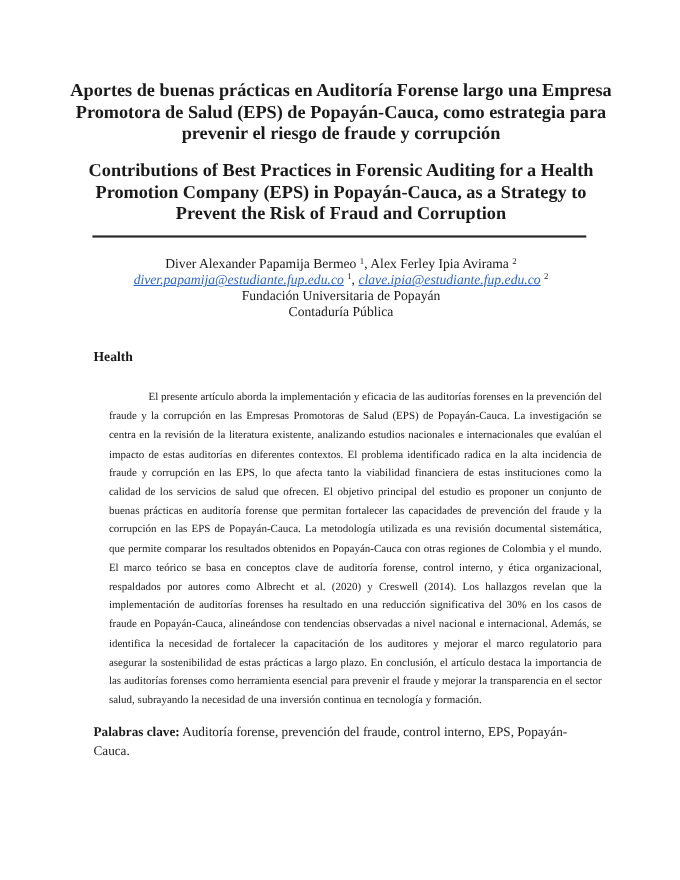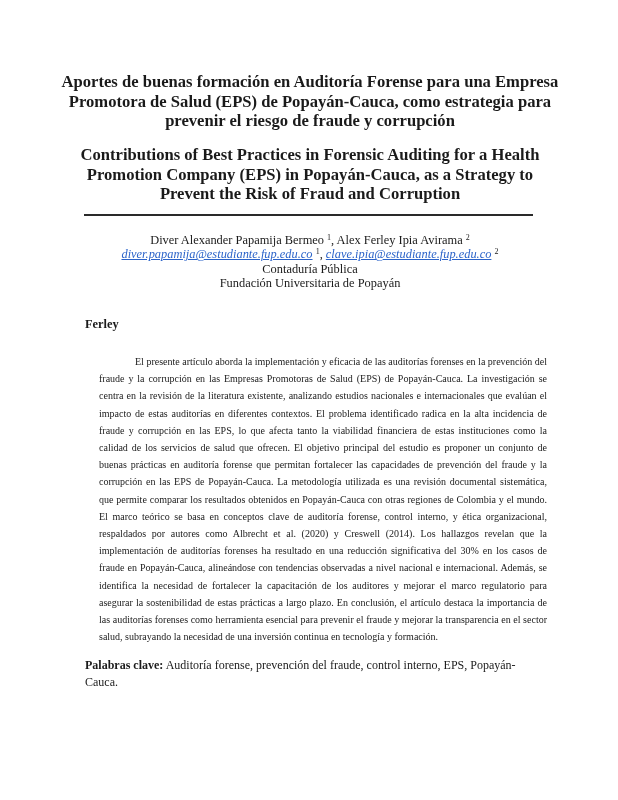--- a/index.html
+++ b/index.html
@@ -20,37 +20,37 @@
   .abstract { position: absolute; left: 85px; top: 339px; width: 448px;
               font-size: 10px; line-height: 17.2px; text-align: justify; text-indent: 36px; margin: 14px; }
   .keywords { position: absolute; left: 85px; top: 657px; width: 448px;
               font-size: 12px; line-height: 17px; margin: 0; }
   .keywords b { font-weight: bold; }
 </style>
 </head>
 <body>
 
 <div class="page">
-  <h1 class="title title-es">Aportes de buenas formación en Auditoría Forense para una Empresa Promotora de Salud (EPS) de Popayán-Cauca, como estrategia para prevenir el riesgo de fraude y corrupción</h1>
+  <h1 class="title title-es">Aportes de buenas prácticas en Auditoría Forense largo una Empresa Promotora de Salud (EPS) de Popayán-Cauca, como estrategia para prevenir el riesgo de fraude y corrupción</h1>
   <h1 class="title title-en">Contributions of Best Practices in Forensic Auditing for a Health Promotion Company (EPS) in Popayán-Cauca, as a Strategy to Prevent the Risk of Fraud and Corruption</h1>
 
   <div class="rule"></div>
 
   <div class="authors">
     <div>
       <span>Diver Alexander Papamija Bermeo</span>
       <sup>1</sup><span>, </span><span>Alex Ferley Ipia Avirama</span>
       <sup>2</sup>
     </div>
     <div>
       <a class="email">diver.papamija@estudiante.fup.edu.co</a>
       <sup>1</sup><span>, </span><a class="email">clave.ipia@estudiante.fup.edu.co</a>
       <sup>2</sup>
     </div>
+    <div>Fundación Universitaria de Popayán</div>
     <div>Contaduría Pública</div>
-    <div>Fundación Universitaria de Popayán</div>
   </div>
 
-  <div class="resumen-heading">Ferley</div>
+  <div class="resumen-heading">Health</div>
   <p class="abstract">El presente artículo aborda la implementación y eficacia de las auditorías forenses en la prevención del fraude y la corrupción en las Empresas Promotoras de Salud (EPS) de Popayán-Cauca. La investigación se centra en la revisión de la literatura existente, analizando estudios nacionales e internacionales que evalúan el impacto de estas auditorías en diferentes contextos. El problema identificado radica en la alta incidencia de fraude y corrupción en las EPS, lo que afecta tanto la viabilidad financiera de estas instituciones como la calidad de los servicios de salud que ofrecen. El objetivo principal del estudio es proponer un conjunto de buenas prácticas en auditoría forense que permitan fortalecer las capacidades de prevención del fraude y la corrupción en las EPS de Popayán-Cauca. La metodología utilizada es una revisión documental sistemática, que permite comparar los resultados obtenidos en Popayán-Cauca con otras regiones de Colombia y el mundo. El marco teórico se basa en conceptos clave de auditoría forense, control interno, y ética organizacional, respaldados por autores como Albrecht et al. (2020) y Creswell (2014). Los hallazgos revelan que la implementación de auditorías forenses ha resultado en una reducción significativa del 30% en los casos de fraude en Popayán-Cauca, alineándose con tendencias observadas a nivel nacional e internacional. Además, se identifica la necesidad de fortalecer la capacitación de los auditores y mejorar el marco regulatorio para asegurar la sostenibilidad de estas prácticas a largo plazo. En conclusión, el artículo destaca la importancia de las auditorías forenses como herramienta esencial para prevenir el fraude y mejorar la transparencia en el sector salud, subrayando la necesidad de una inversión continua en tecnología y formación.</p>
 
   <p class="keywords"><b>Palabras clave:</b> <span>Auditoría forense, prevención del fraude, control interno, EPS, Popayán-Cauca.</span></p>
 </div>
 
 </body></html>

